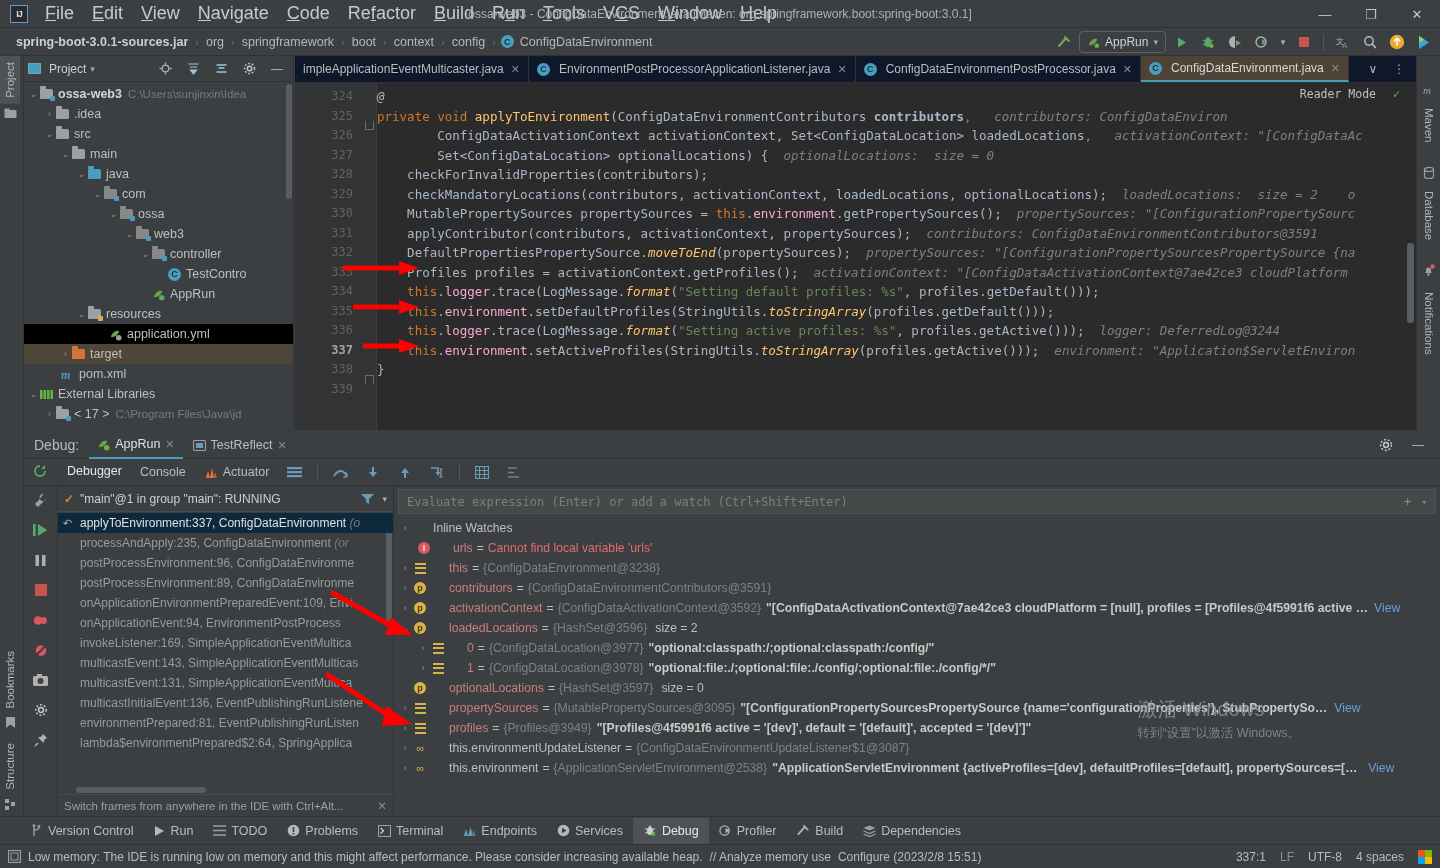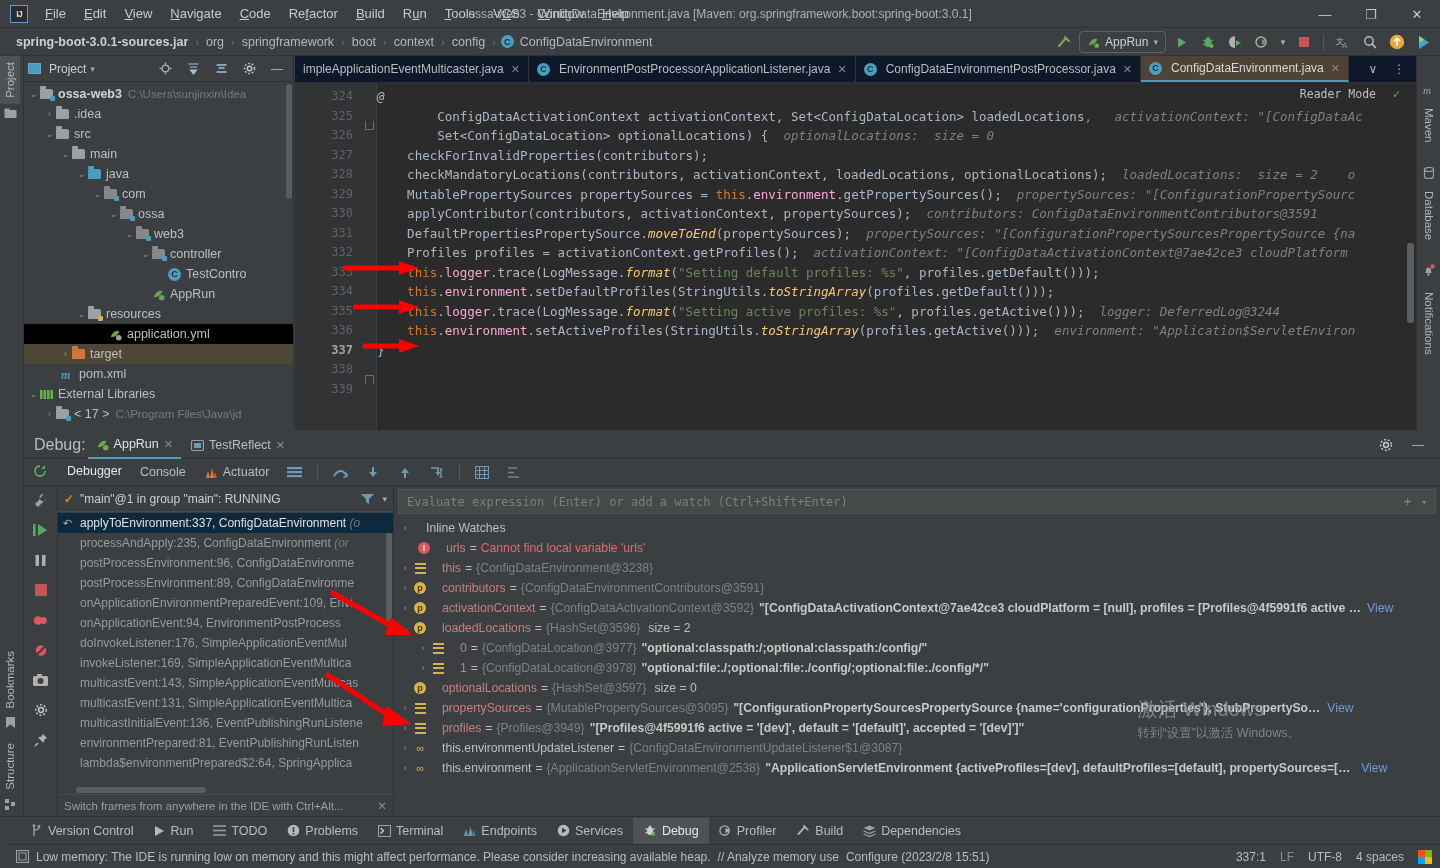--- a/index.html
+++ b/index.html
@@ -20,21 +20,21 @@
     border-bottom: 1px solid #323232;
   }
   .ij-logo {
     width: 18px; height: 18px; margin-left: 10px; margin-right: 8px;
     border: 1px solid #5b9bd5; background: #2b2b2b;
     display: flex; align-items: center; justify-content: center;
     font-size: 9px; color: #dddddd; font-weight: bold; letter-spacing: -1px;
   }
   .menu { display: flex; align-items: center; gap: 0px; }
   .menu-item {
-    padding: 3px 9px; color: #cacaca; font-size: 13px; cursor: default;
+    padding: 3px 9px; color: #cacaca; font-size: 18px; cursor: default;
   }
   .menu-item u { text-decoration: underline; }
   .title-text {
     position: absolute; left: 0; right: 0; text-align: center;
     color: #b0b0b0; font-size: 12px; pointer-events: none;
   }
   .win-controls {
     position: absolute; right: 0; top: 0; height: 28px; display: flex;
   }
   .win-btn {
@@ -199,21 +199,21 @@
 
   
   .debug {
     position: absolute; left: 24px; right: 0px; top: 432px; bottom: 52px;
     background: #3c3f41; display: flex; flex-direction: column;
   }
   .debug-title {
     height: 27px; display: flex; align-items: center; gap: 2px;
     padding-left: 10px; border-bottom: 1px solid #323232;
   }
-  .dt-label { color: #bcbcbc; font-size: 16px; }
+  .dt-label { color: #bcbcbc; font-size: 14px; margin-right: 8px; }
   .dtab {
     display: flex; align-items: center; gap: 5px; padding: 4px 8px;
     color: #bcbcbc; font-size: 12.5px; height: 27px;
   }
   .dtab.active { border-bottom: 2px solid #4a9ebd; color: #e0e0e0; }
   .dt-right { margin-left: auto; display: flex; align-items:center; gap: 8px; padding-right: 10px;}
 
   .debug-toolbar {
     height: 27px; display: flex; align-items: center; gap: 0px;
     padding-left: 34px; border-bottom: 1px solid #323232; position: relative;
@@ -282,21 +282,21 @@
     width: 12px; height: 12px; border-radius: 50%; background: #d9b24a;
     color: #4a3a10; font-size: 9px; font-weight: bold; display:flex;
     align-items:center; justify-content:center;
   }
   .ico-err {
     width: 12px; height: 12px; border-radius: 50%; background: #db5860;
     color: #fff; font-size: 9px; font-weight: bold; display:flex;
     align-items:center; justify-content:center;
   }
   .ico-watch { color: #d9b24a; font-size: 11px; letter-spacing:-1px;}
-  .vname { color: #c77f7f; margin-left: 14px; }
+  .vname { color: #c77f7f; margin-left: 21px; }
   .vname.plain { color: #bfbfbf; }
   .veq { color: #bfbfbf; margin: 0 4px; }
   .vtype { color: #808080; }
   .vval { color: #c9c9c9; font-weight: 600; }
   .verr { color: #e06c6c; }
   .vview { color: #6a9fd8; margin-left: 6px; }
   .vsize { color: #bfbfbf; margin-left: 8px; }
 
   
   .watermark {
@@ -312,21 +312,21 @@
     background: #3c3f41; border-top: 1px solid #323232;
     display: flex; align-items: center; padding-left: 20px; gap: 0;
   }
   .btab {
     display: flex; align-items: center; gap: 5px; padding: 4px 10px;
     color: #bcbcbc; font-size: 12.5px; height: 26px;
   }
   .btab.active { background: #4e5254; color: #e8e8e8; }
 
   .statusbar {
-    position: absolute; left: 8px; right: 0; bottom: 0; height: 24px;
+    position: absolute; left: 0; right: 0; bottom: 0; height: 24px;
     background: #3c3f41; border-top: 1px solid #323232;
     display: flex; align-items: center; padding: 0 8px; font-size: 12px;
     color: #bbb;
   }
   .sb-left { display:flex; align-items:center; gap:7px; }
   .sb-right { margin-left:auto; display:flex; align-items:center; gap: 14px; }
   .sb-link { color: #bbb; }
   .sb-dim { color: #8f8f8f; }
   .sb-flag {
     width: 14px; height: 14px;
@@ -762,20 +762,21 @@
       </div>
       <div class="fold">
         <div style="position:absolute;left:2px;top:38px;width:9px;height:9px;border:1px solid #6b6b6b;border-top:none;"></div>
         <div style="position:absolute;left:2px;top:292px;width:9px;height:9px;border:1px solid #6b6b6b;border-bottom:none;"></div>
       </div>
 
       <div class="codelines">
 
         <div class="cline"><span class="hint" style="color:#bbb">@</span></div>
 
+        <div class="cline"><span class="kw">private void </span><span class="fn">applyToEnvironment</span><span class="id">(ConfigDataEnvironmentContributors </span><span class="id" style="font-weight:bold">contributors</span><span class="kw">,</span><span class="hint">   contributors: ConfigDataEnviron</span></div>
 
         <div class="cline"><span class="id">        ConfigDataActivationContext activationContext, Set&lt;ConfigDataLocation&gt; loadedLocations</span><span class="kw">,</span><span class="hint">   activationContext: "[ConfigDataAc</span></div>
 
         <div class="cline"><span class="id">        Set&lt;ConfigDataLocation&gt; optionalLocations) {</span><span class="hint">  optionalLocations:  size = 0</span></div>
 
         <div class="cline"><span class="id">    checkForInvalidProperties(contributors);</span></div>
 
         <div class="cline"><span class="id">    checkMandatoryLocations(contributors, activationContext, loadedLocations, optionalLocations);</span><span class="hint">  loadedLocations:  size = 2    o</span></div>
 
         <div class="cline"><span class="id">    MutablePropertySources propertySources = </span><span class="kw">this</span><span class="id">.</span><span class="fld">environment</span><span class="id">.getPropertySources();</span><span class="hint">  propertySources: "[ConfigurationPropertySourc</span></div>
@@ -990,21 +991,20 @@
 
           <div class="frame sel" style="position:relative">
             <span class="frame-icon">↶</span>
             <span>applyToEnvironment:337, ConfigDataEnvironment</span><span class="pkg"> (o</span>
           </div>
           <div class="frame"><span>processAndApply:235, ConfigDataEnvironment</span><span class="pkg"> (or</span></div>
           <div class="frame"><span>postProcessEnvironment:96, ConfigDataEnvironme</span></div>
           <div class="frame"><span>postProcessEnvironment:89, ConfigDataEnvironme</span></div>
           <div class="frame"><span>onApplicationEnvironmentPreparedEvent:109, Envi</span></div>
           <div class="frame"><span>onApplicationEvent:94, EnvironmentPostProcess</span></div>
-          <div class="frame"><span>doInvokeListener:176, SimpleApplicationEventMul</span></div>
           <div class="frame"><span>invokeListener:169, SimpleApplicationEventMultica</span></div>
           <div class="frame"><span>multicastEvent:143, SimpleApplicationEventMulticas</span></div>
           <div class="frame"><span>multicastEvent:131, SimpleApplicationEventMultica</span></div>
           <div class="frame"><span>multicastInitialEvent:136, EventPublishingRunListene</span></div>
           <div class="frame"><span>environmentPrepared:81, EventPublishingRunListen</span></div>
           <div class="frame"><span>lambda$environmentPrepared$2:64, SpringApplica</span></div>
         </div>
         <div class="frames-hint">
           <span>Switch frames from anywhere in the IDE with Ctrl+Alt...</span>
           <span style="margin-left:auto;color:#8a8a8a">✕</span>

